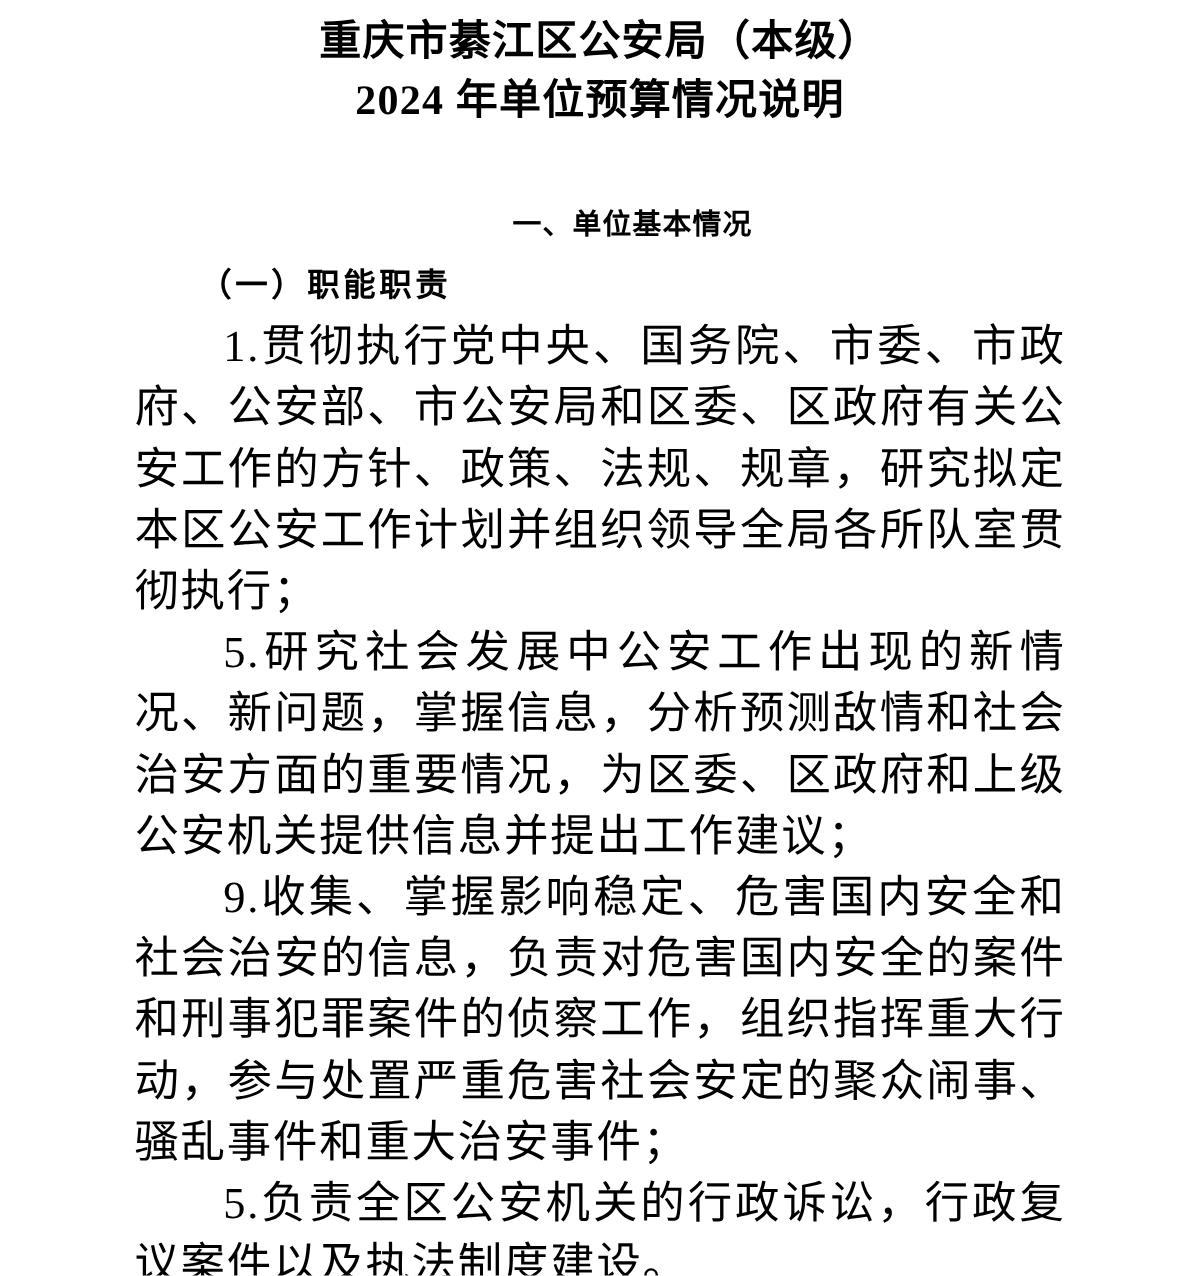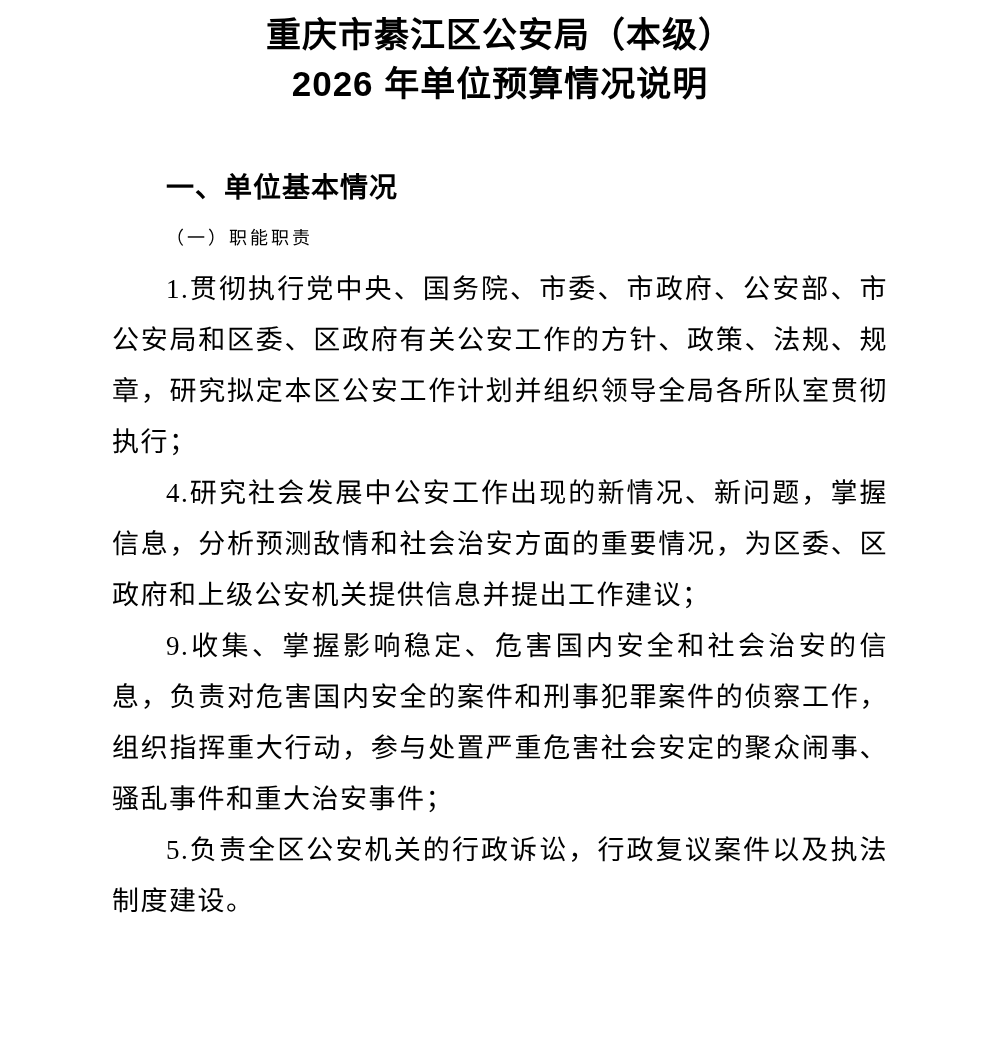--- a/index.html
+++ b/index.html
@@ -18,75 +18,76 @@
   .page {
     box-sizing: border-box;
     width: 1000px;
     height: 1063px;
     padding: 10px 112px 0 112px;
     background: #ffffff;
   }
   .doc-title {
     margin: 0 0 54px 0;
     text-align: center;
-    font-family: Liberation Sans, sans-serif;
+    font-family: Liberation Serif, serif;
     font-weight: bold;
     font-size: 35px;
     line-height: 49px;
     letter-spacing: 1px;
   }
   .doc-title .title-line {
     display: block;
     white-space: nowrap;
   }
   .section-heading {
     margin: 0;
     font-family: "Liberation Sans", "DejaVu Sans", sans-serif;
     font-weight: bold;
-    font-size: 28px;
+    font-size: 24px;
     line-height: 51px;
     text-indent: 54px;
     letter-spacing: 1px;
+    text-align: center;
   }
   .subsection-heading {
     margin: 0;
     font-family: "Liberation Serif", "DejaVu Serif", serif;
-    font-weight: normal;
-    font-size: 18px;
+    font-weight: bold;
+    font-size: 27px;
     line-height: 51px;
     text-indent: 54px;
     letter-spacing: 3px;
   }
   .body-paragraph {
     margin: 0;
     font-family: "Liberation Serif", "DejaVu Serif", serif;
-    font-size: 27px;
+    font-size: 37px;
     line-height: 51px;
     text-indent: 2em;
     text-align: justify;
     text-justify: inter-character;
     letter-spacing: 1.5px;
   }
 </style>
 </head>
 <body>
 
 <div class="page">
 
   <h1 class="doc-title">
     <span class="title-line">重庆市綦江区公安局（本级）</span>
-    <span class="title-line">2026 年单位预算情况说明</span>
+    <span class="title-line">2024 年单位预算情况说明</span>
   </h1>
 
   <h2 class="section-heading">一、单位基本情况</h2>
 
   <h3 class="subsection-heading">（一）职能职责</h3>
 
   <p class="body-paragraph">1.贯彻执行党中央、国务院、市委、市政府、公安部、市公安局和区委、区政府有关公安工作的方针、政策、法规、规章，研究拟定本区公安工作计划并组织领导全局各所队室贯彻执行；</p>
 
-  <p class="body-paragraph">4.研究社会发展中公安工作出现的新情况、新问题，掌握信息，分析预测敌情和社会治安方面的重要情况，为区委、区政府和上级公安机关提供信息并提出工作建议；</p>
+  <p class="body-paragraph">5.研究社会发展中公安工作出现的新情况、新问题，掌握信息，分析预测敌情和社会治安方面的重要情况，为区委、区政府和上级公安机关提供信息并提出工作建议；</p>
 
 
   <p class="body-paragraph">9.收集、掌握影响稳定、危害国内安全和社会治安的信息，负责对危害国内安全的案件和刑事犯罪案件的侦察工作，组织指挥重大行动，参与处置严重危害社会安定的聚众闹事、骚乱事件和重大治安事件；</p>
 
   <p class="body-paragraph">5.负责全区公安机关的行政诉讼，行政复议案件以及执法制度建设。</p>
 
 </div>
 
 </body></html>

